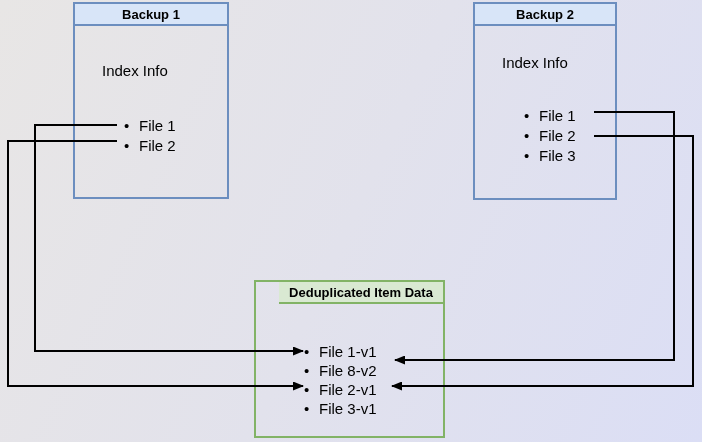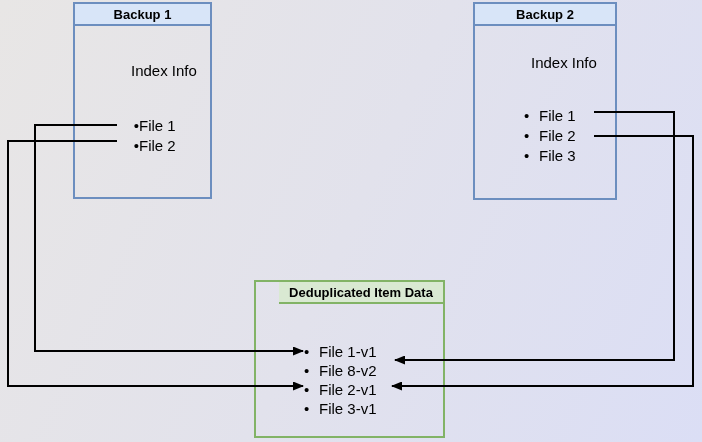--- a/index.html
+++ b/index.html
@@ -31,40 +31,39 @@
     font-weight: bold;
     border-bottom: 2px solid;
     box-sizing: border-box;
   }
   .node.blue  .node-header { background: var(--blue-fill, #d8e5f8);  border-bottom-color: var(--blue-border, #6c8ebf); }
   .node.green .node-header { background: var(--green-fill, #d9e9d2); border-bottom-color: var(--green-border, #82b366); margin-left: 23px; }
   .subtitle {
     position: absolute;
     font-size: 15px;
     white-space: nowrap;
-    margin-left: 29px;
   }
   ul.file-list {
     position: absolute;
     margin: 0;
     padding: 0;
     list-style: none;
     font-size: 15px;
   }
   ul.file-list li { white-space: nowrap; }
   ul.file-list li::before {
     content: "\2022";
     display: inline-block;
     width: 15px;
     font-size: 15px;
   }
   .lh20 li { line-height: 20px; }
   .lh19 li { line-height: 19px; }
   
-  #node-backup-1 { left: 73px;  top: 2px;   width: 139px; height: 197px; text-align: right; }
+  #node-backup-1 { left: 73px;  top: 2px;   width: 156px; height: 197px; }
   #node-backup-2 { left: 473px; top: 2px;   width: 144px; height: 198px; }
   #node-dedup    { left: 254px; top: 280px; width: 191px; height: 158px; }
   #node-backup-1 .subtitle { left: 27px; top: 58px; }
   #node-backup-2 .subtitle { left: 27px; top: 50px; }
   #node-backup-1 ul.file-list { left: 49px; top: 112px; }
   #node-backup-2 ul.file-list { left: 49px; top: 102px; }
   #node-dedup    ul.file-list { left: 48px; top: 60px; }
   #arrows {
     position: absolute;
     left: 0; top: 0;

